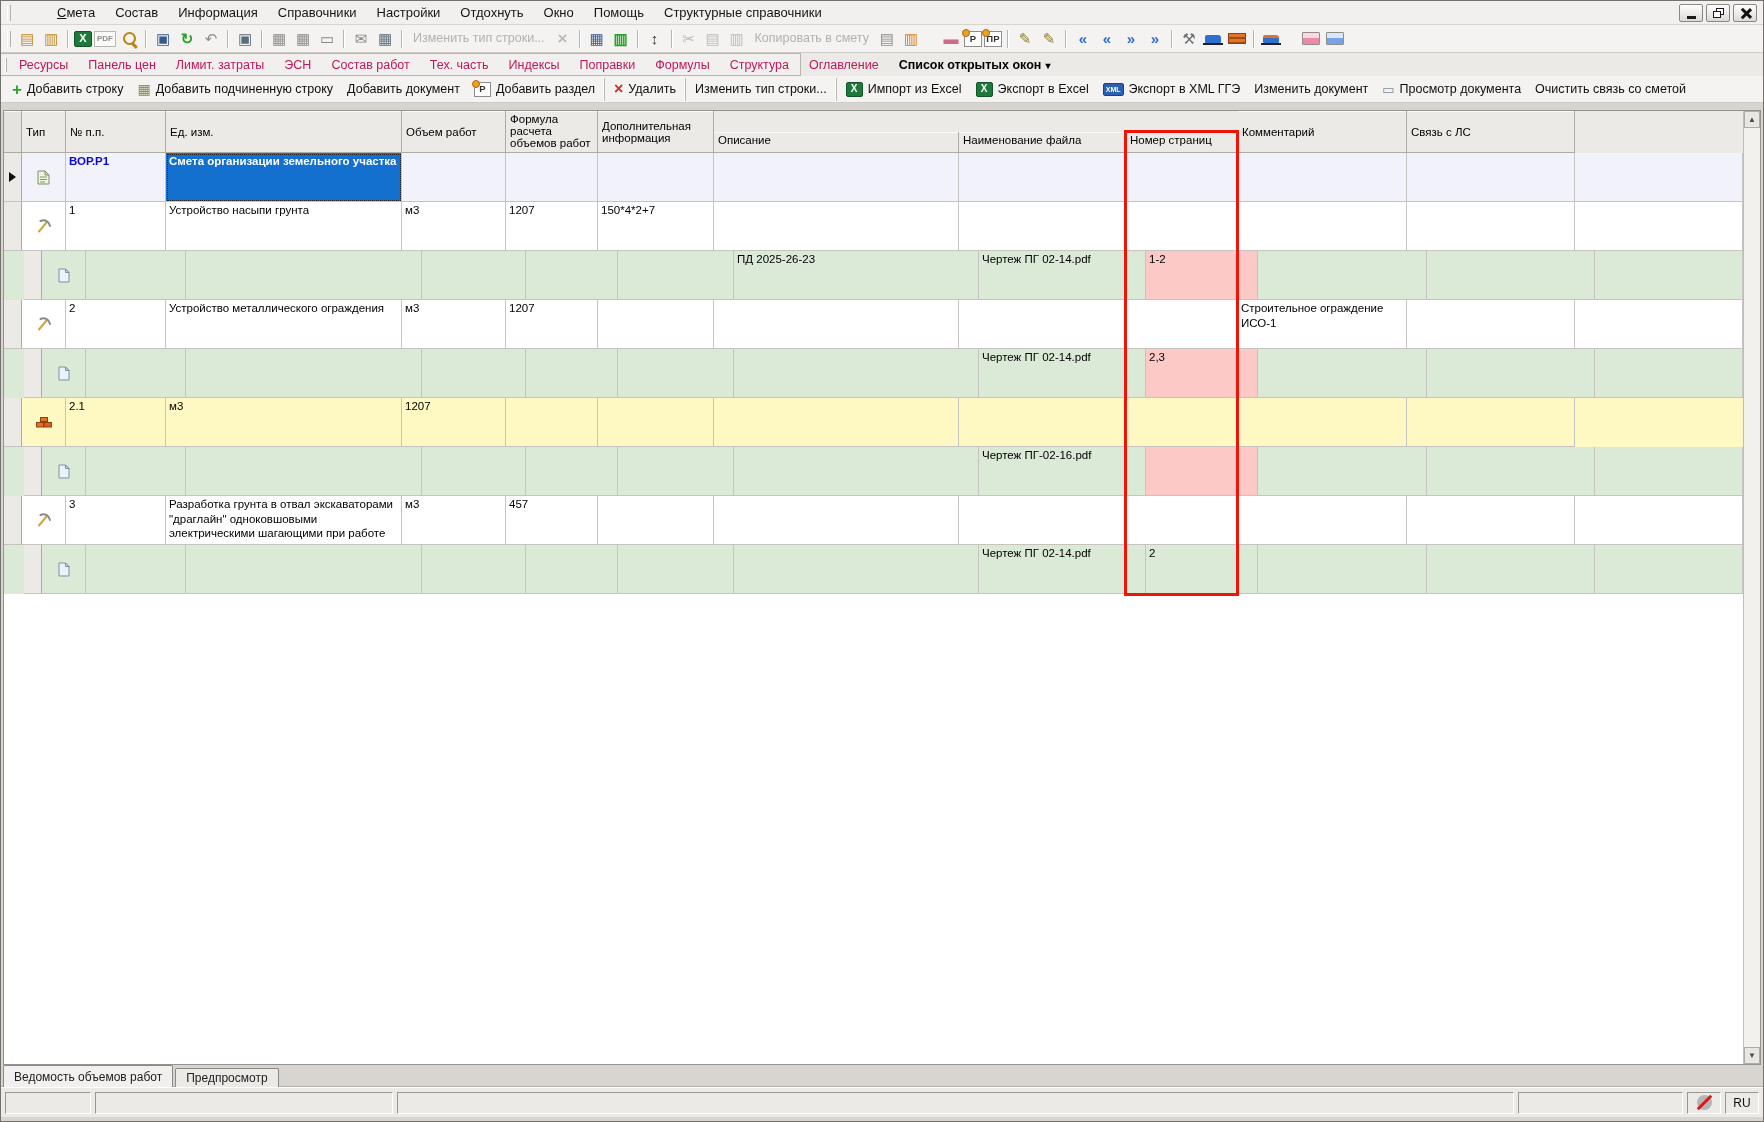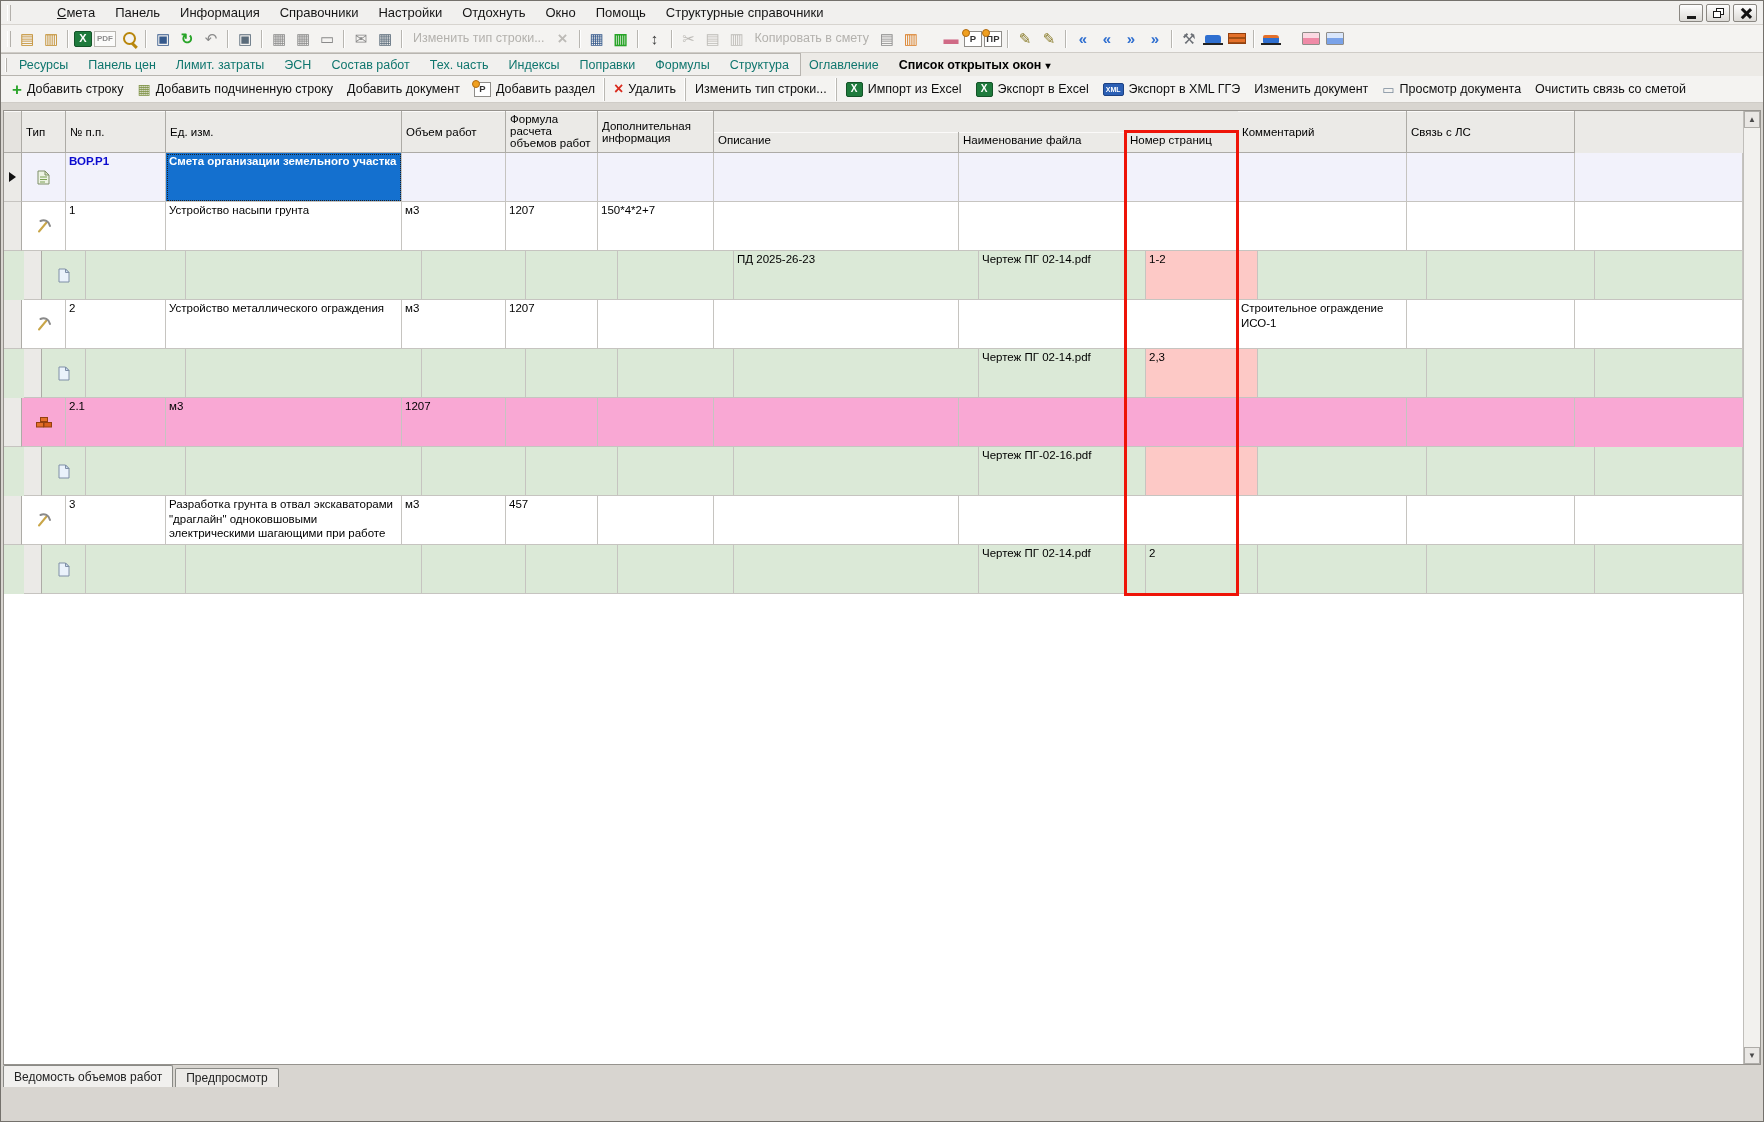--- a/index.html
+++ b/index.html
@@ -46,21 +46,21 @@
   .ic-bricks::before{content:'';display:block;width:16px;height:9px;background:repeating-linear-gradient(#e4702a 0 3px,#a14e14 3px 4.5px);border:1px solid #93400f;}
   .ic-book{position:relative;}
   .ic-book::before{content:'';display:block;width:16px;height:11px;border:1px solid #8f8d89;border-radius:1px;}
   .ic-book.bp::before{background:linear-gradient(#fbd9e2 0 45%,#ef8aa6 45%);}
   .ic-book.bb::before{background:linear-gradient(#d9e6fb 0 45%,#7aa2e8 45%);}
   .x-lg{font-size:17px;font-weight:bold;}
 
   
   .tabrow{height:23px;background:#eceae6;display:flex;align-items:stretch;}
   .tabband{display:flex;align-items:center;background:#f1f0ee;border:1px solid #b8b5b0;border-left:none;width:800px;padding-left:2px;}
-  .ttab{padding:2px 8px;font-size:12.5px;color:#0f766e;white-space:nowrap;cursor:default;}
+  .ttab{padding:2px 8px;font-size:12.5px;color:#be185d;white-space:nowrap;cursor:default;}
   .ttab.on{color:#000;font-weight:bold;}
   .ttab .arr{font-size:10px;margin-left:4px;}
 
   
   .actionbar{height:27px;display:flex;align-items:center;background:#f4f3f1;border-bottom:1px solid #cfccc7;padding-left:4px;overflow:hidden;}
   .act{display:flex;align-items:center;gap:5px;padding:0 7px;height:23px;font-size:12.5px;color:#0e0e0e;white-space:nowrap;cursor:default;}
   .act.sep-left{border-left:1px solid #bab8b3;box-shadow:-1px 0 0 #fff;margin-left:2px;padding-left:9px;}
   .aicon{display:inline-flex;align-items:center;justify-content:center;line-height:1;}
   .aicon:empty{display:none;}
   .ic-plus{color:#2ca52c;font-weight:900;font-size:17px;}
@@ -81,21 +81,21 @@
   .th.span2{grid-row:1/3;display:flex;align-items:flex-start;}
   .th.cc{align-items:center;}
   .th.gut{grid-row:1/3;background:#e5e3df;}
   .th.group{grid-column:8/11;grid-row:1;}
   .th.sub{grid-row:2;}
   .tbody .trow{display:grid;grid-template-columns:var(--cols);height:49px;background:#fff;}
   .cell{border-right:1px solid #c6c4c0;border-bottom:1px solid #c6c4c0;padding:1px 3px;font-size:11.5px;line-height:1.28;color:#000;overflow:hidden;}
   .cell.gutter{background:#ebeae7;border-right:1px solid #adaba6;display:flex;align-items:center;justify-content:center;padding:0;}
   .cell.c-type{display:flex;align-items:center;justify-content:center;}
   .trow.doc{background:#dbe9d7;padding-left:20px;}
-  .trow.material{background:#f9a8d4;}
+  .trow.material{background:#fef9c3;}
   .trow.section{background:#f2f2fb;}
   .trow.section .c-num{color:#0b0bcf;font-weight:bold;}
   .trow.section .c-name{background:#1470cf;color:#fff;font-weight:bold;outline:1px dotted #222;outline-offset:-2px;}
   .pg-alert{background:#fdc9c6;}
   .cur-arrow{display:none;width:0;height:0;border-left:7px solid #111;border-top:5px solid transparent;border-bottom:5px solid transparent;}
   .trow.current .cur-arrow{display:block;}
   .ri{display:none;align-items:center;justify-content:center;}
   .trow.section .ri-section{display:inline-flex;}
   .trow.work .ri-work{display:inline-flex;}
   .trow.doc .ri-doc{display:inline-flex;}
@@ -125,21 +125,21 @@
 </head>
 <body>
 
 <div class="window">
 
   <div class="menubar">
     <span class="grip"></span>
     <div class="menu-wrap">
 
     <span class="menu-item">Смета</span>
-        <span class="menu-item">Панель</span>
+        <span class="menu-item">Состав</span>
         <span class="menu-item">Информация</span>
         <span class="menu-item">Справочники</span>
         <span class="menu-item">Настройки</span>
         <span class="menu-item">Отдохнуть</span>
         <span class="menu-item">Окно</span>
         <span class="menu-item">Помощь</span>
         <span class="menu-item">Структурные справочники</span>
       </div>
     <div class="winbtns">
       <span class="wbtn">
@@ -541,14 +541,24 @@
       <div class="sb-btn">▲</div>
       <div class="sb-btn">▼</div>
     </div>
   </div>
 
   <div class="btabs">
     <div class="btab on">Ведомость объемов работ</div>
     <div class="btab off">Предпросмотр</div>
   </div>
 
+  <div class="statusbar">
+    <div class="spanel sp1"></div>
+    <div class="spanel sp2"></div>
+    <div class="spanel sp3"></div>
+    <div class="spanel sp4"></div>
+    <div class="spanel sp-icon">
+        <span class="noconn"></span>
+      </div>
+    <div class="spanel sp-lang">RU</div>
+  </div>
 
 </div>
 
 </body></html>

